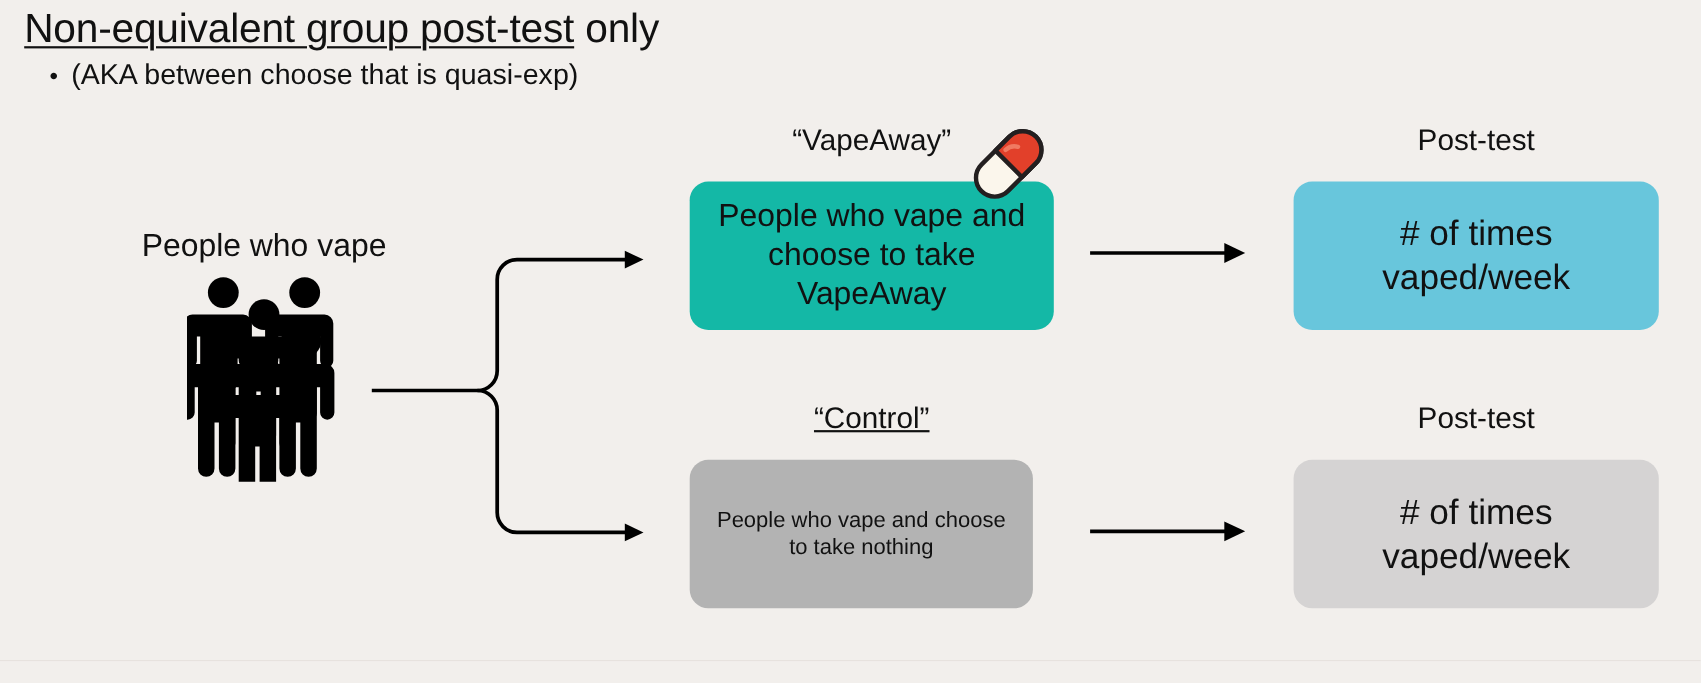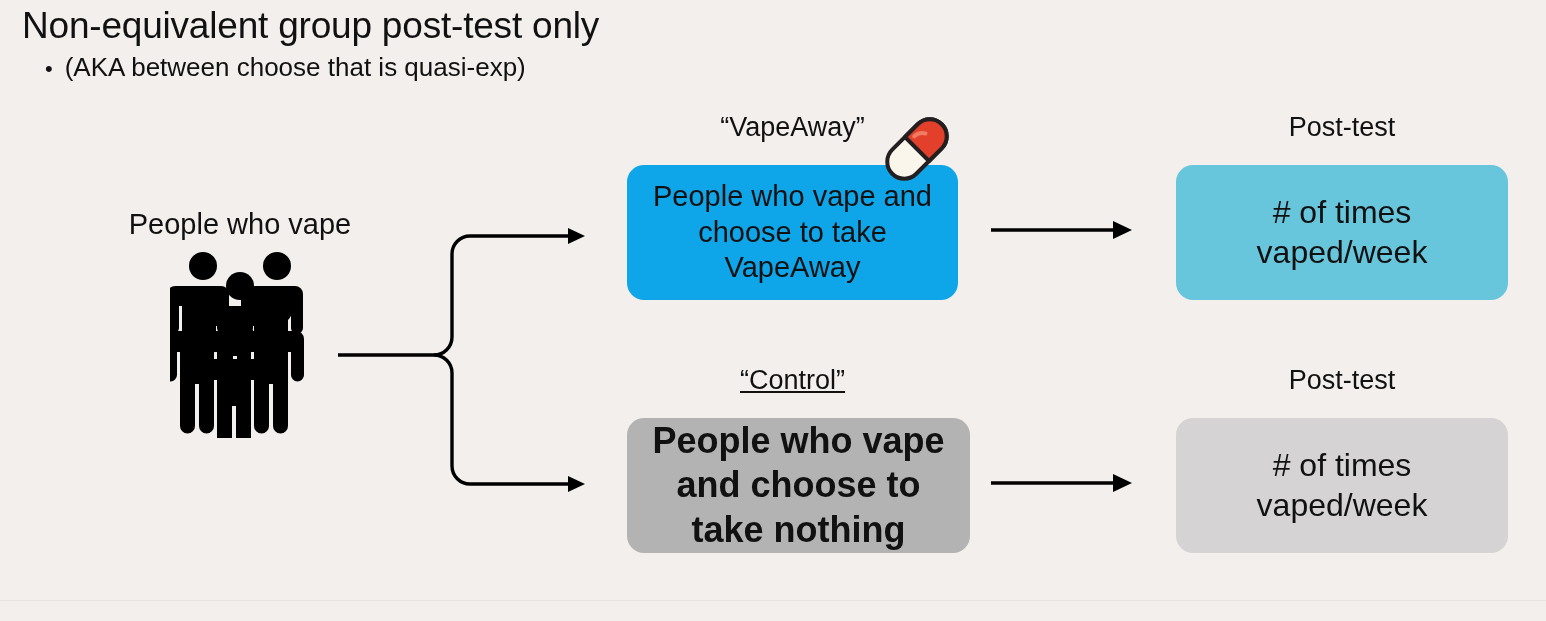--- a/index.html
+++ b/index.html
@@ -24,20 +24,21 @@
   .title {
     position: absolute;
     left: 22px;
     top: 5px;
     font-size: 37px;
     color: #111111;
     letter-spacing: -0.2px;
     white-space: nowrap;
   }
   .title .underlined {
+    text-decoration: underline;
     text-decoration-thickness: 2px;
     text-underline-offset: 4px;
     text-align: right;
   }
   .bullet-row {
     position: absolute;
     left: 45px;
     top: 52px;
     font-size: 26px;
     color: #111111;
@@ -113,30 +114,29 @@
     display: flex;
     align-items: center;
     justify-content: center;
     text-align: center;
     color: #111111;
     line-height: 1.24;
     box-sizing: border-box;
   }
   .box-treatment {
     left: 627px; top: 165px; width: 331px; height: 135px;
-    background: #0ea5e9;
+    background: #14b8a6;
     font-size: 29px;
     padding: 0 14px;
   }
   .box-control {
-    left: 627px; top: 418px; width: 343px; height: 135px;
+    left: 627px; top: 418px; width: 312px; height: 135px;
     background: #b3b3b3;
-    font-size: 36px;
-    padding: 0 14px;
-    font-weight: bold;
+    font-size: 20px;
+    padding: 0 14px;
   }
   .box-post1 {
     left: 1176px; top: 165px; width: 332px; height: 135px;
     background: #68c6dc;
     font-size: 32px;
     padding: 0 14px;
   }
   .box-post2 {
     left: 1176px; top: 418px; width: 332px; height: 135px;
     background: #d5d3d3;

